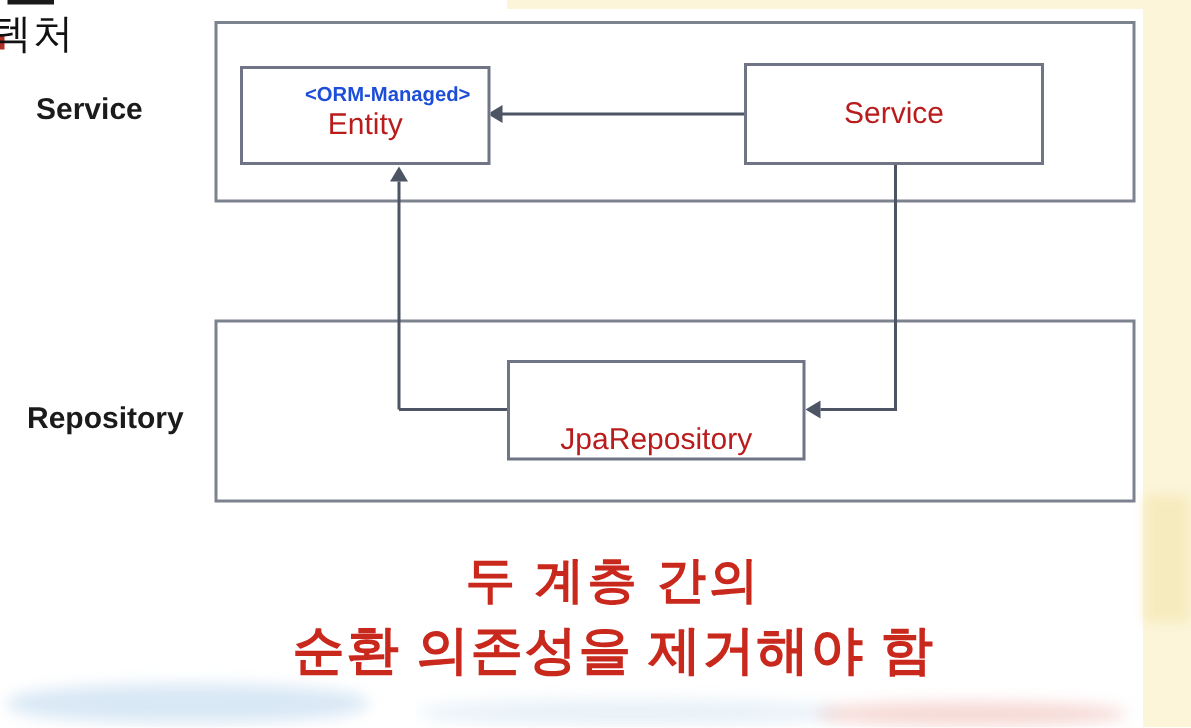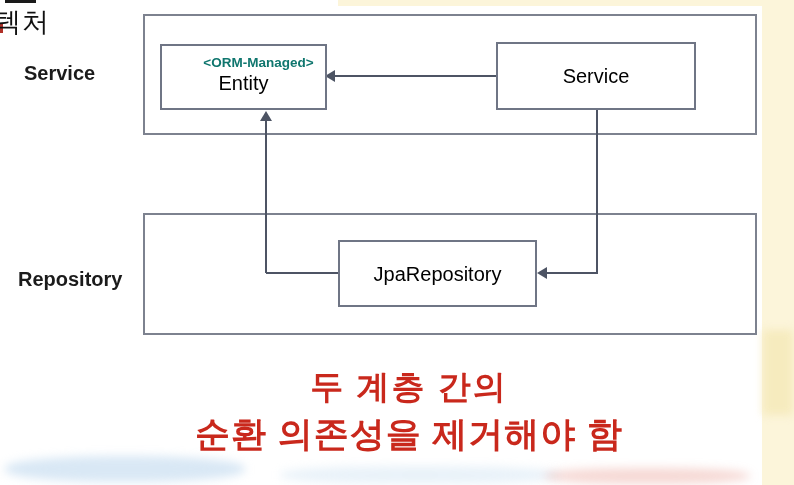--- a/index.html
+++ b/index.html
@@ -56,23 +56,23 @@
 
   
   .node {
     border:2px solid #6f7585;
     background:#ffffff;
     display:flex; flex-direction:column;
     align-items:center; justify-content:center;
   }
   .node-entity  { left:160px; top:44px;  width:167px; height:66px; padding-bottom:6px; }
   .node-service { left:496px; top:42px;  width:200px; height:68px; }
-  .node-jpa     { left:338px; top:240px; width:199px; height:67px; }
-  .stereotype { font-size:13.5px; font-weight:700; color:#0f766e; line-height:17px;margin-left:30px; }
-  .node-label { font-size:20px; font-weight:400; color:#000000; line-height:24px; }
+  .node-jpa     { left:338px; top:240px; width:199px; height:67px;justify-content:flex-end; }
+  .stereotype { font-size:13.5px; font-weight:700; color:#1d4ed8; line-height:17px;margin-left:30px; }
+  .node-label { font-size:20px; font-weight:400; color:#b91c1c; line-height:24px; }
 
   
   .caption {
     left:0; top:364px; width:794px;
     text-align:center;
     transform:translateX(12px);
     color:#c9281c;
     font-weight:700;
   }
   .caption-line1 { font-size:33px; line-height:46px; letter-spacing:2px; }

